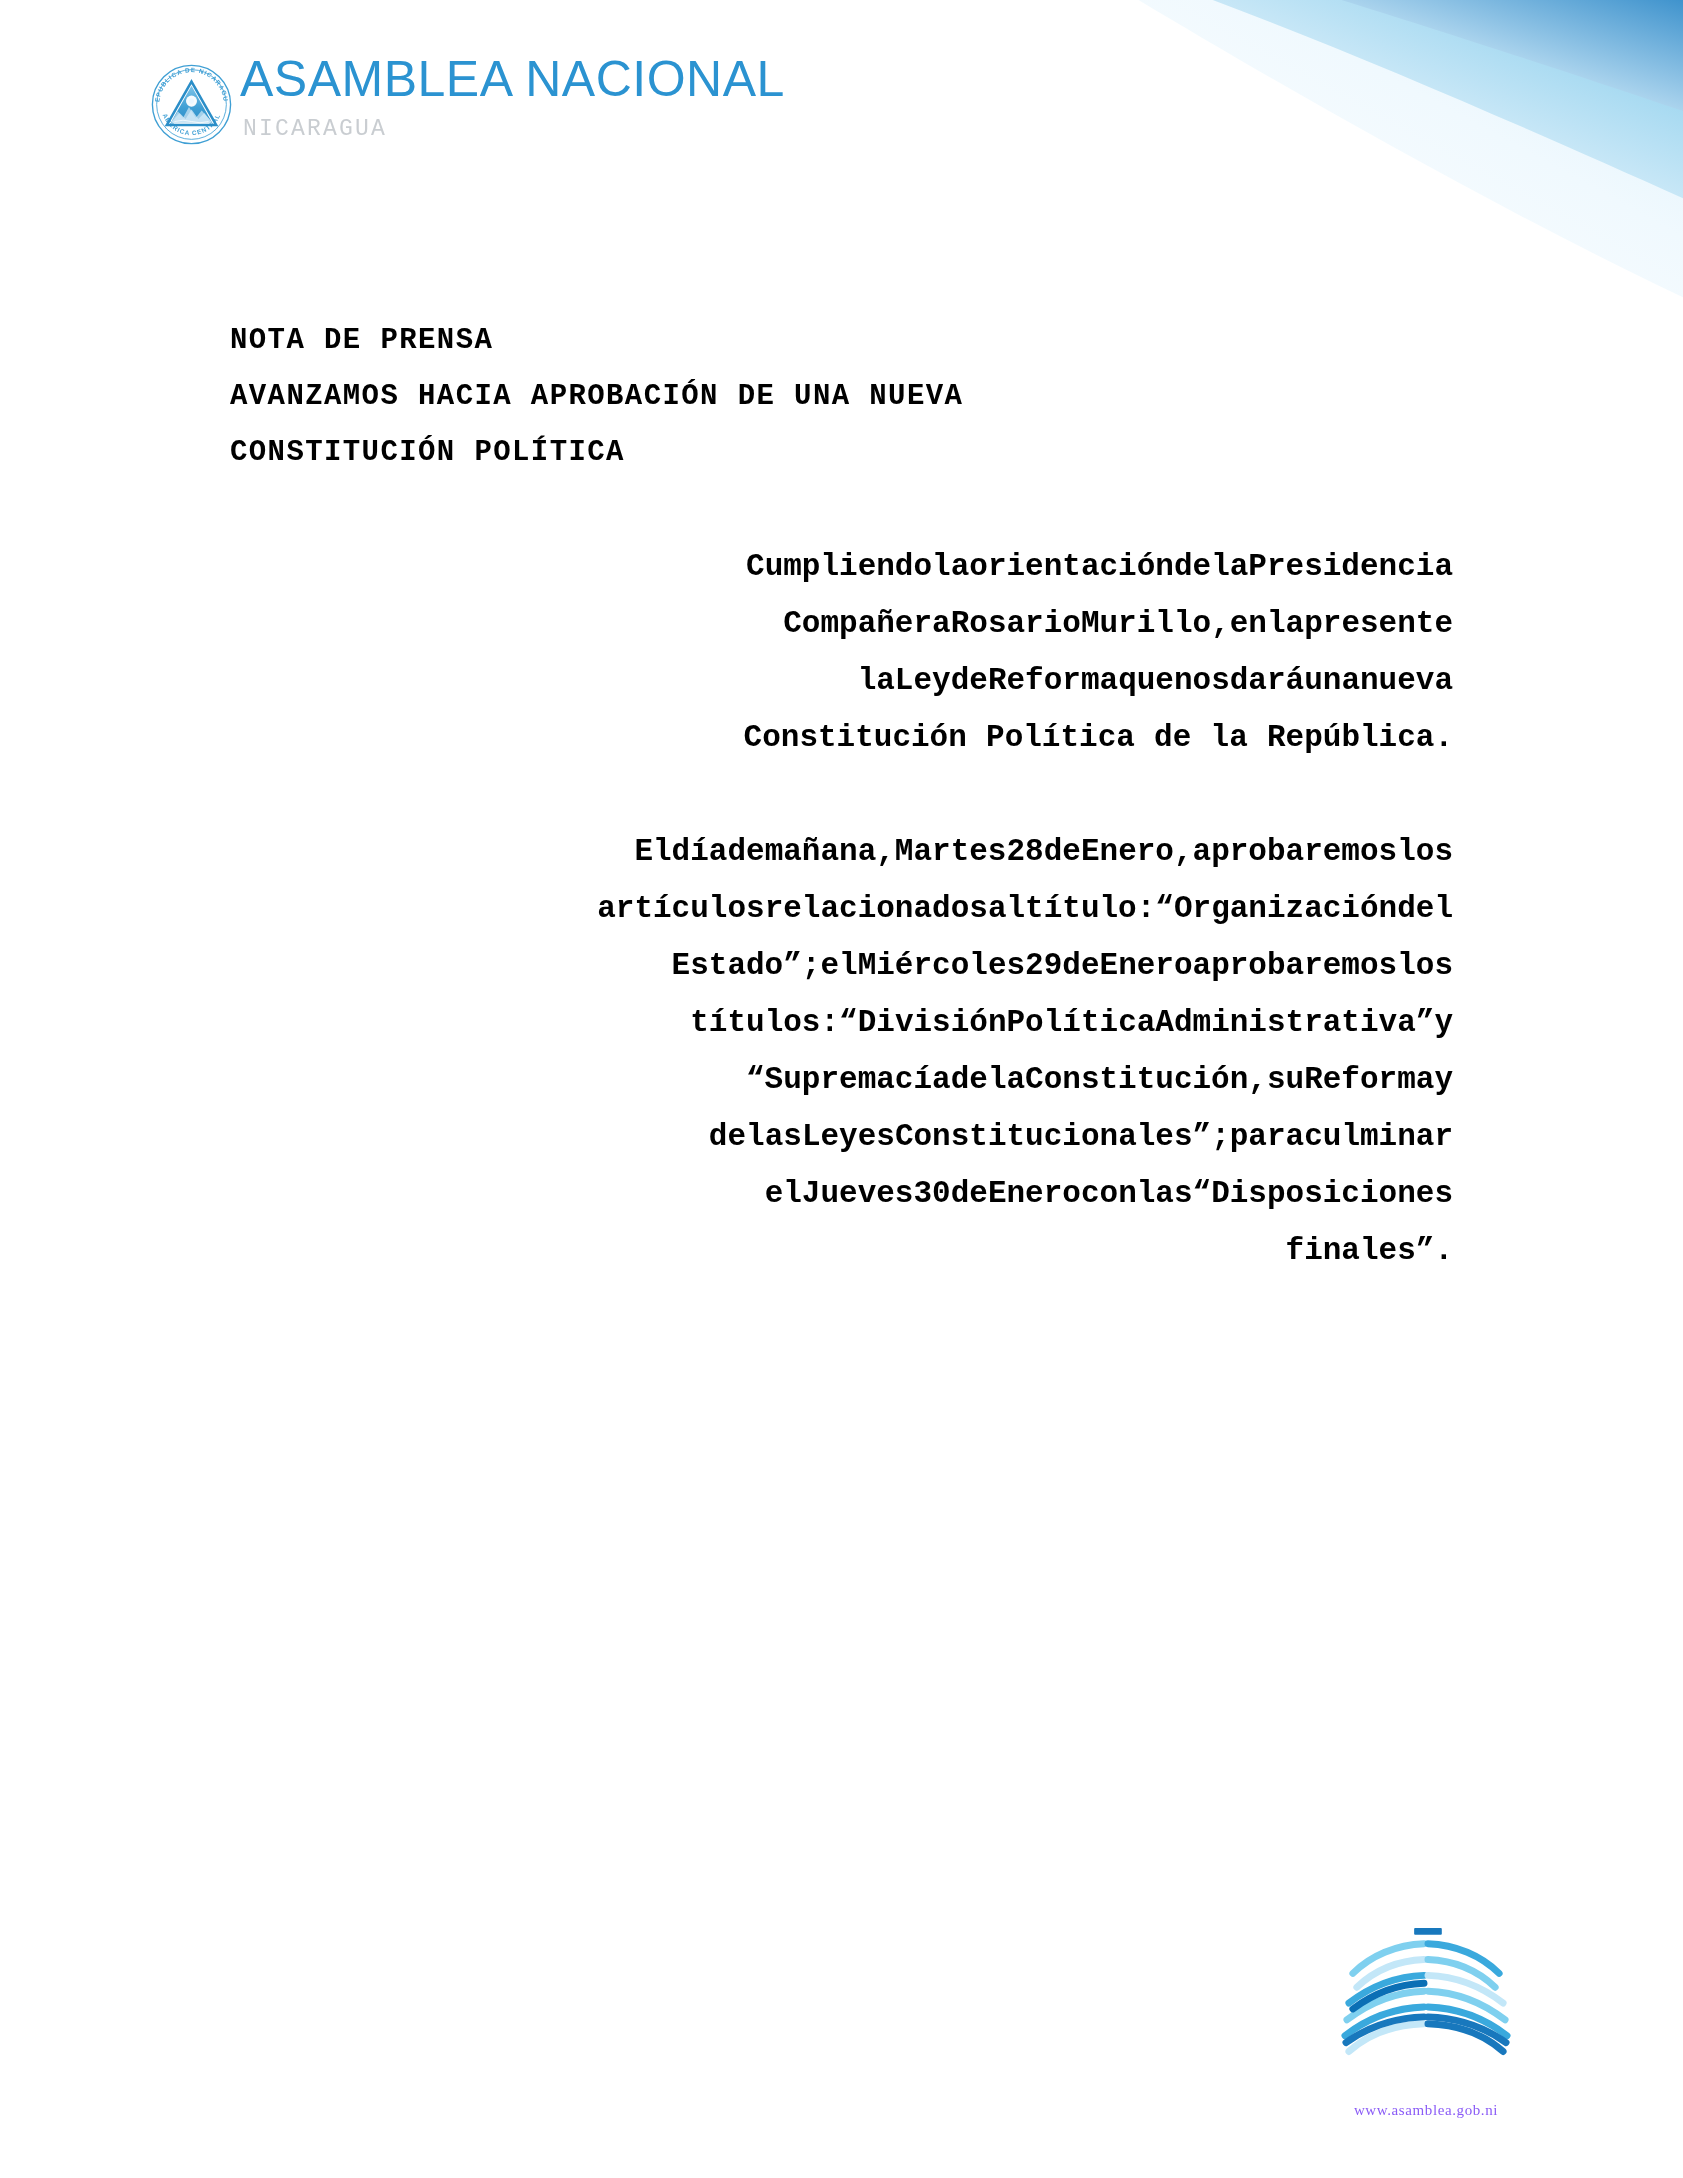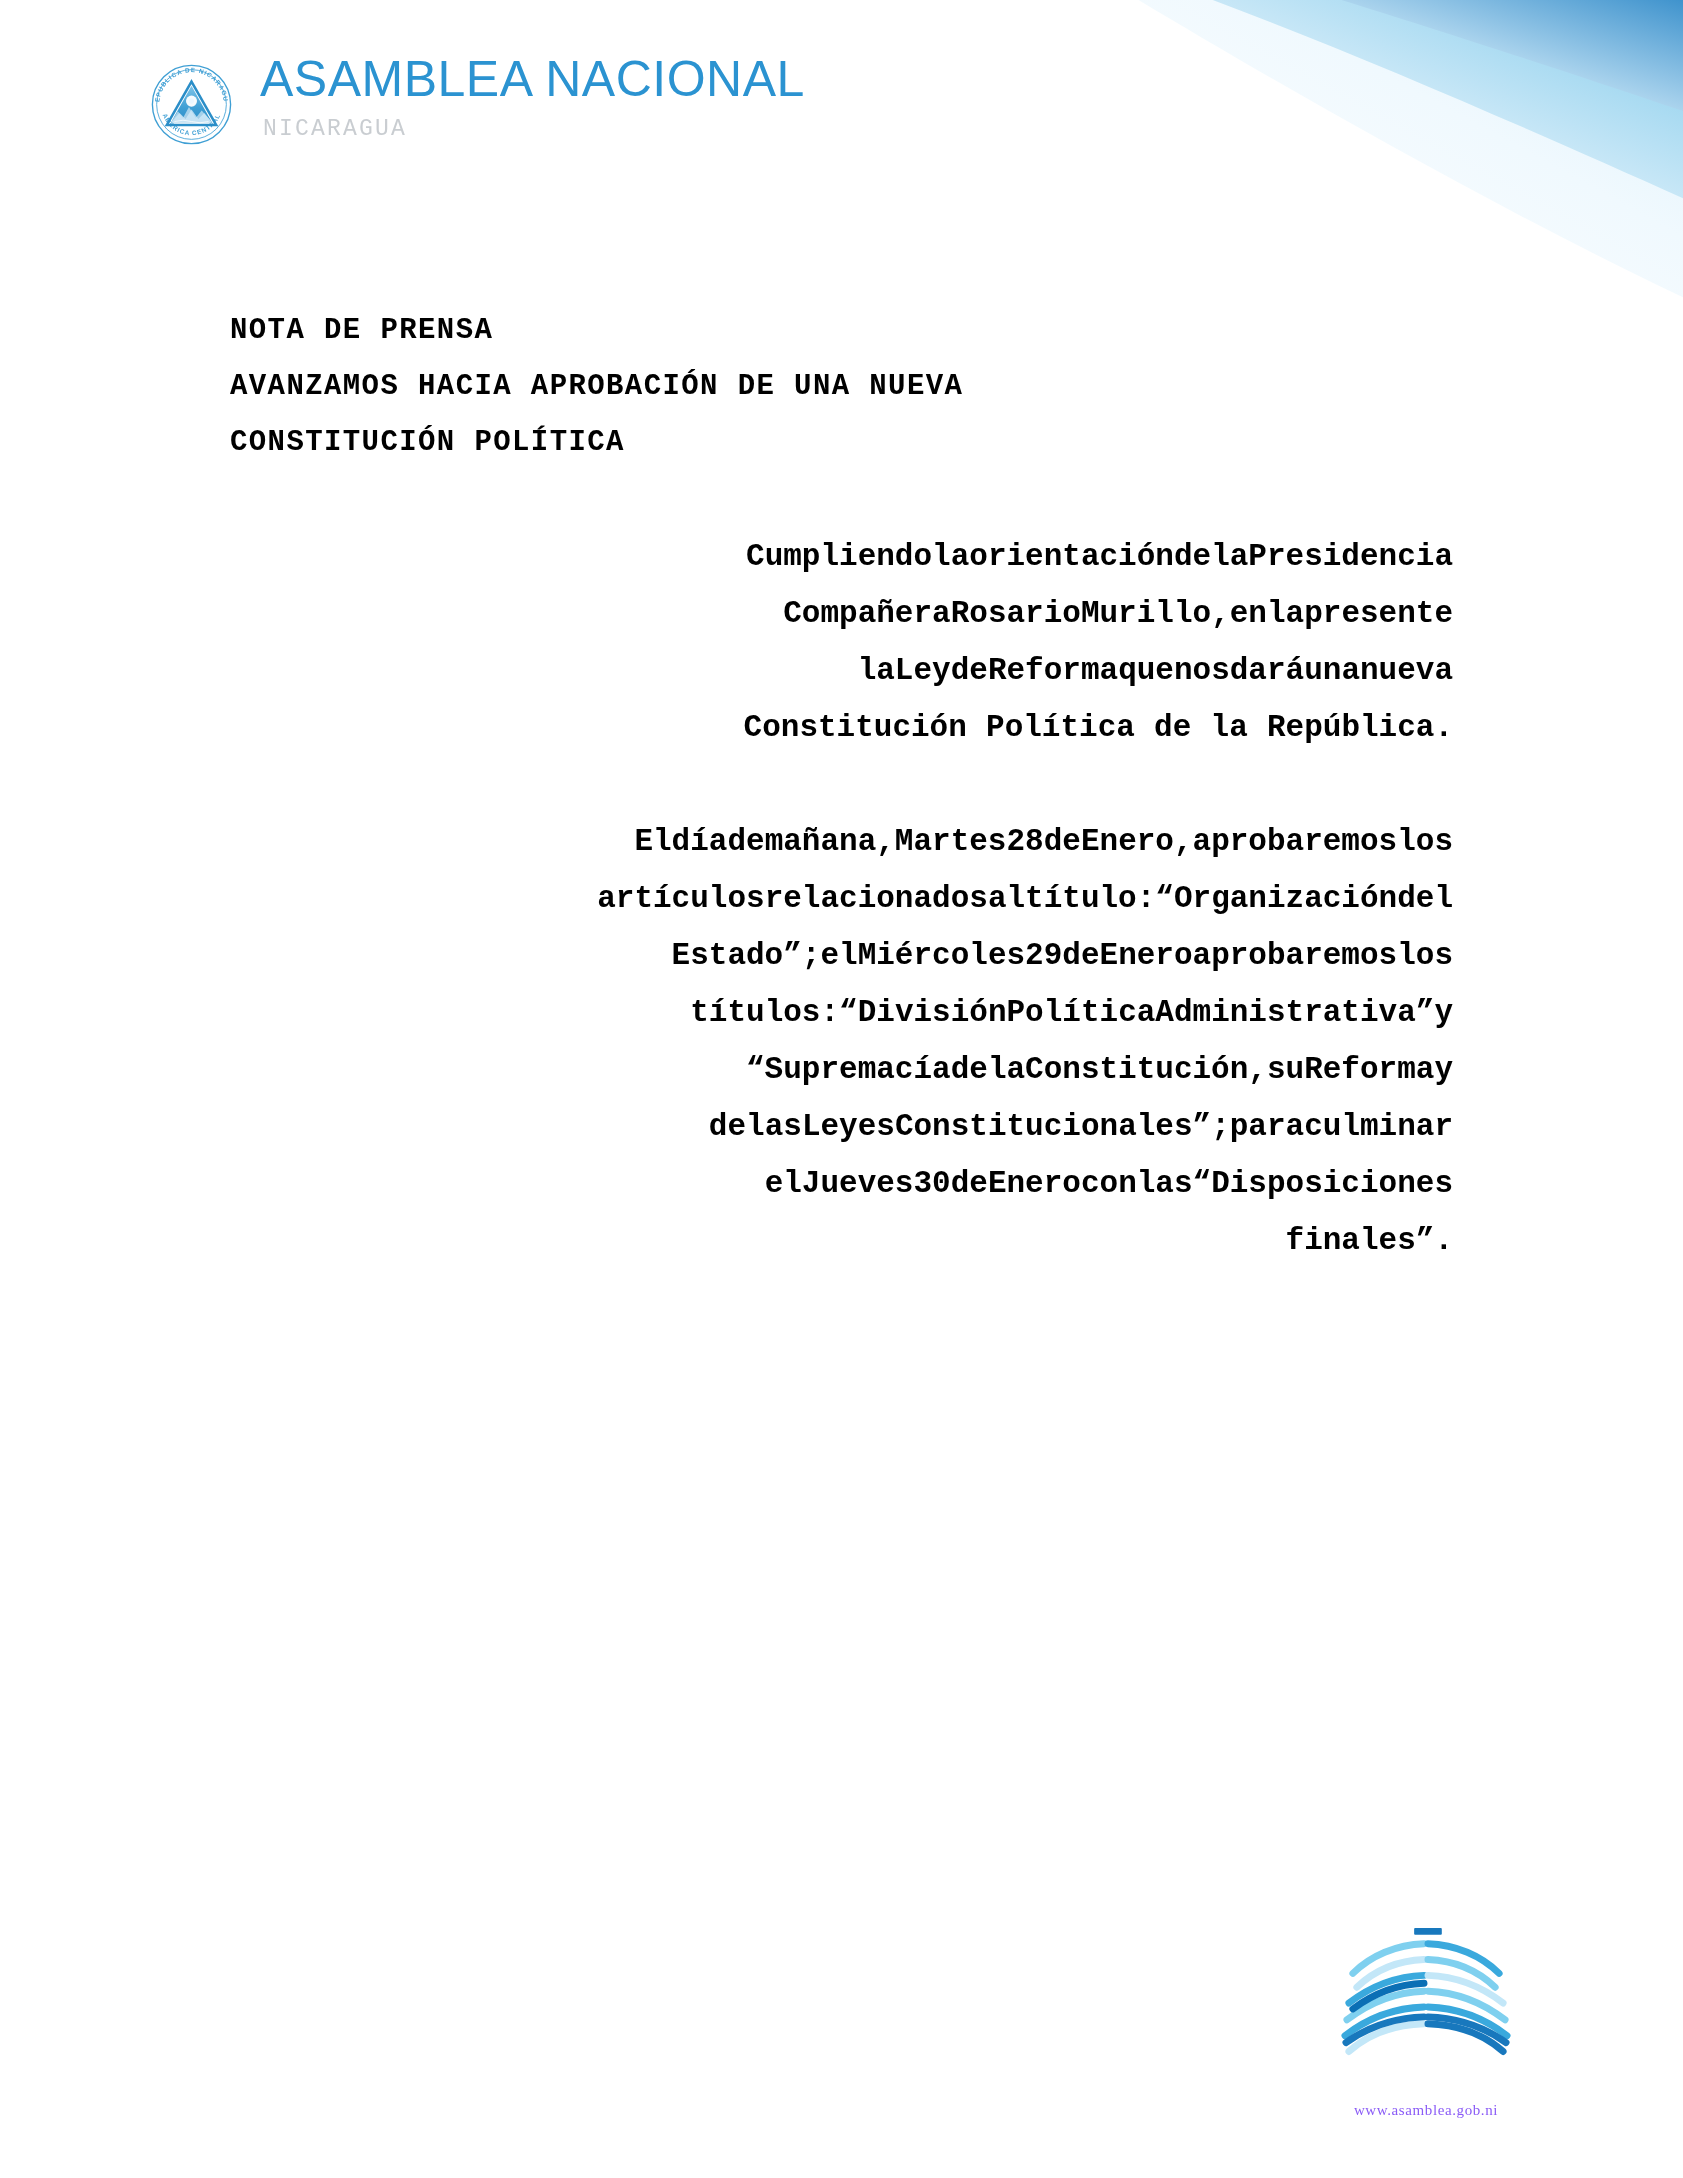--- a/index.html
+++ b/index.html
@@ -33,21 +33,21 @@
     display: flex;
     align-items: flex-start;
   }
   #seal-wrap {
     width: 85px;
     height: 85px;
     flex: 0 0 85px;
     margin-top: 8px;
   }
   #header-text {
-    margin-left: 26px;
+    margin-left: 6px;
     display: flex;
     flex-direction: column;
   }
   #org-title {
     font-family: "Liberation Sans", sans-serif;
     font-size: 50px;
     font-weight: 400;
     letter-spacing: 0.5px;
     line-height: 1.0;
     white-space: nowrap;
@@ -58,21 +58,21 @@
     font-weight: 400;
     letter-spacing: 2.2px;
     margin-top: 12px;
     margin-left: 3px;
   }
 
   
   #doc-body {
     position: absolute;
     left: 230px;
-    top: 303px;
+    top: 313px;
     width: 1223px;
   }
   .tw-line {
     font-family: "Liberation Mono", "DejaVu Sans Mono", monospace;
     font-weight: bold;
     color: #000000;
     white-space: nowrap;
   }
   
   .heading-block { margin-bottom: 0; }

